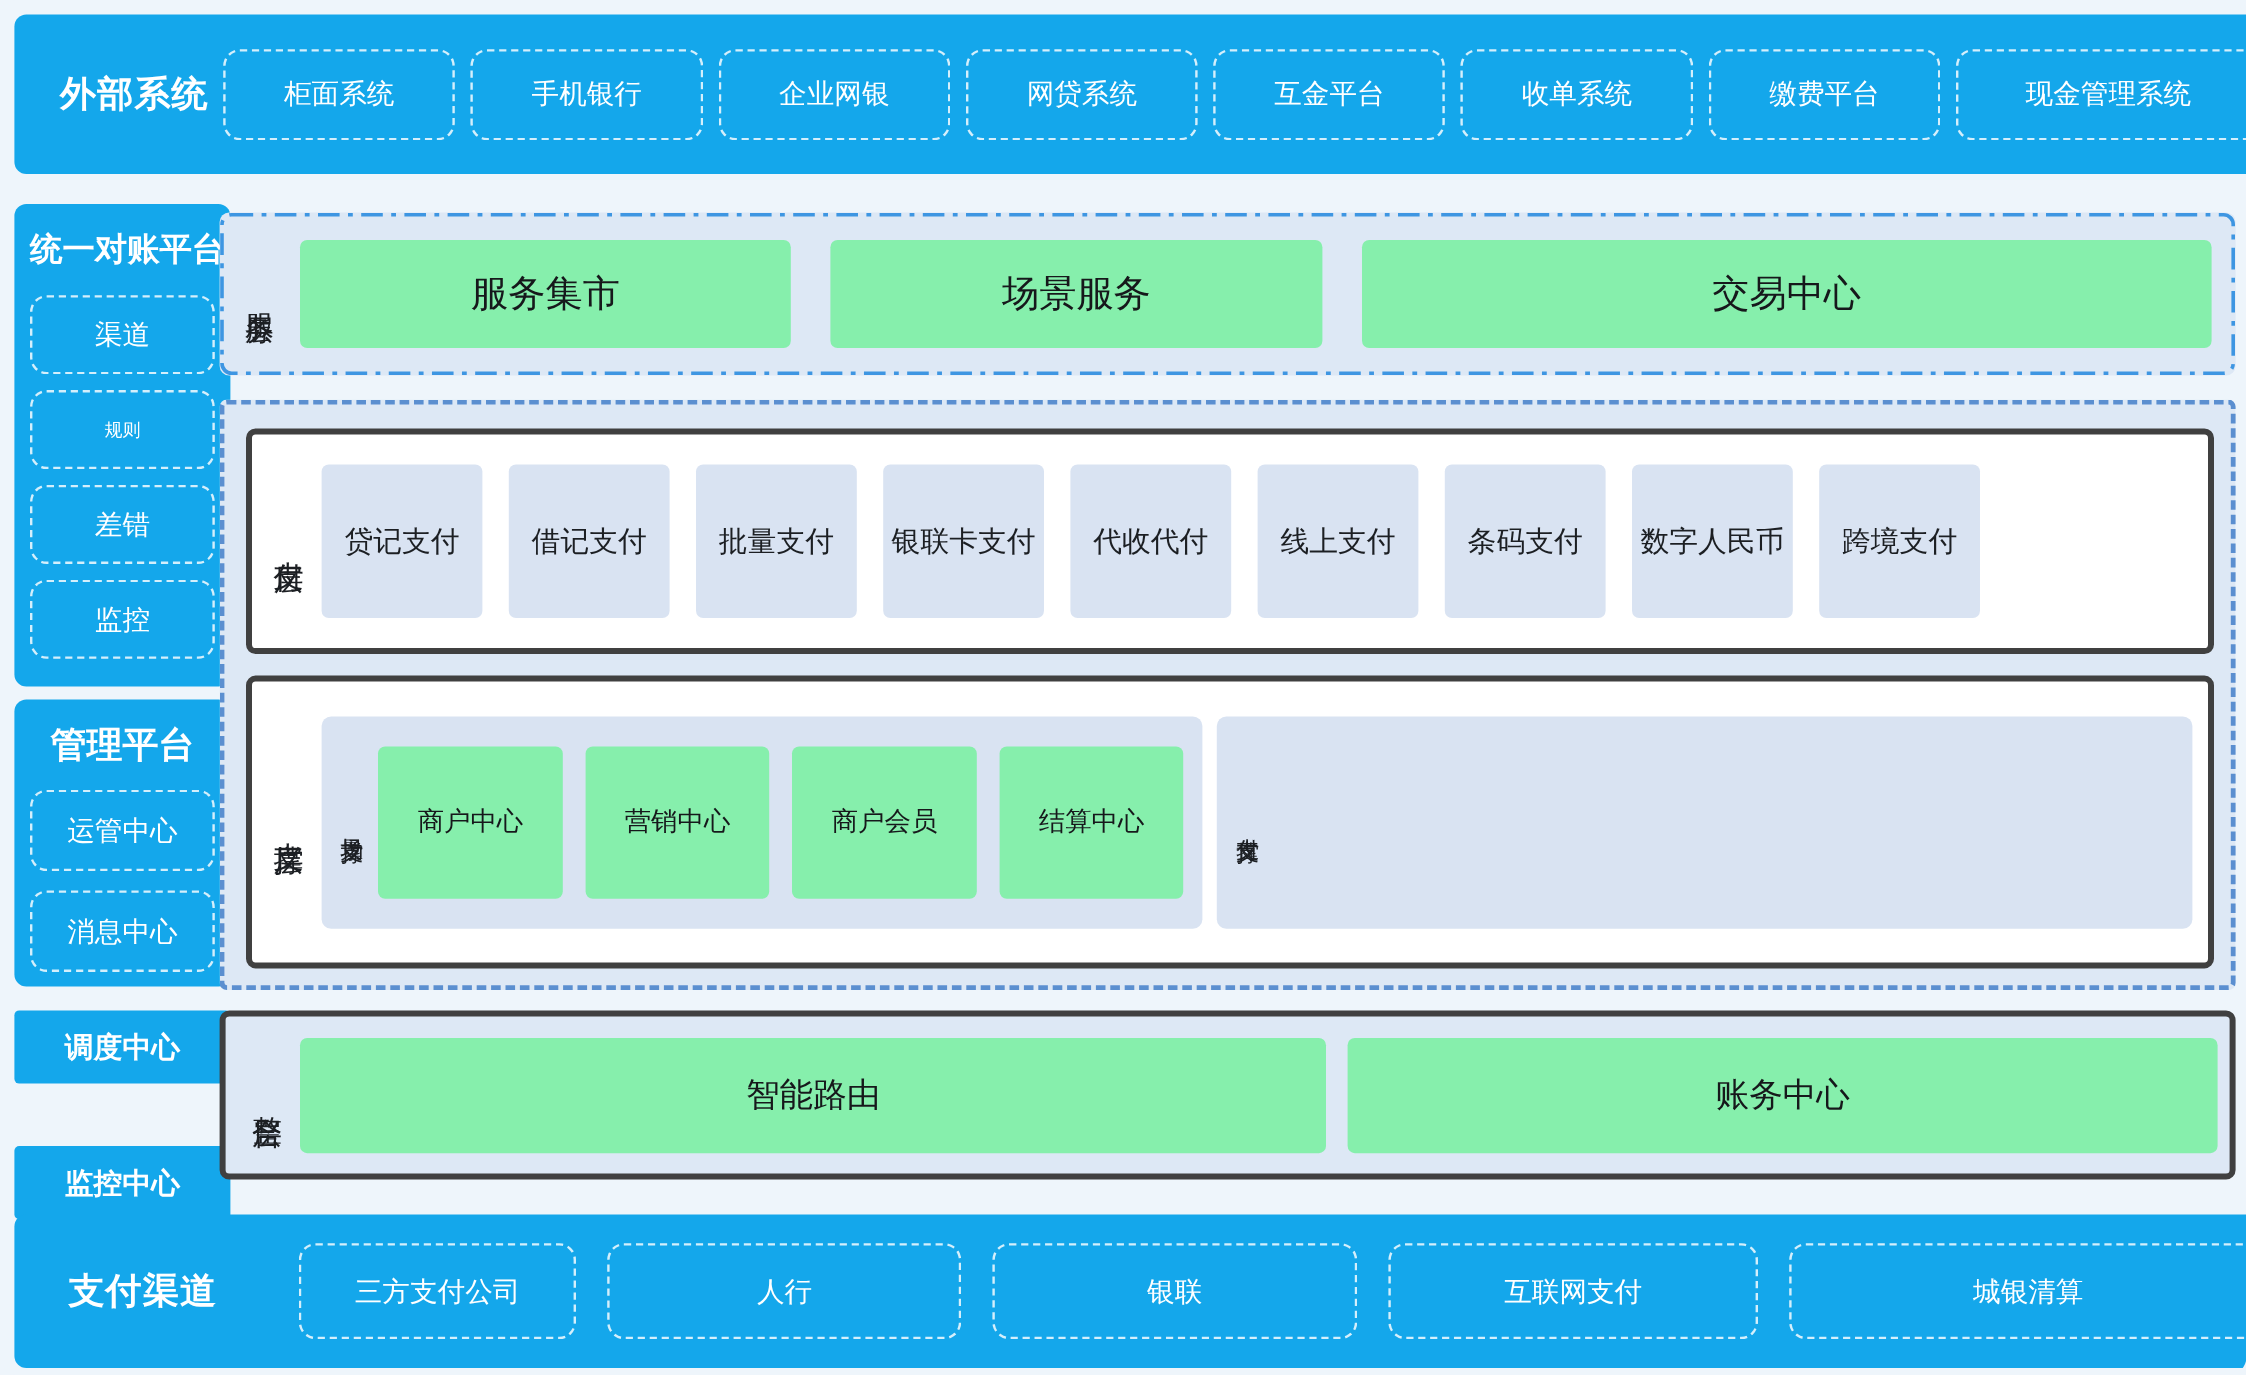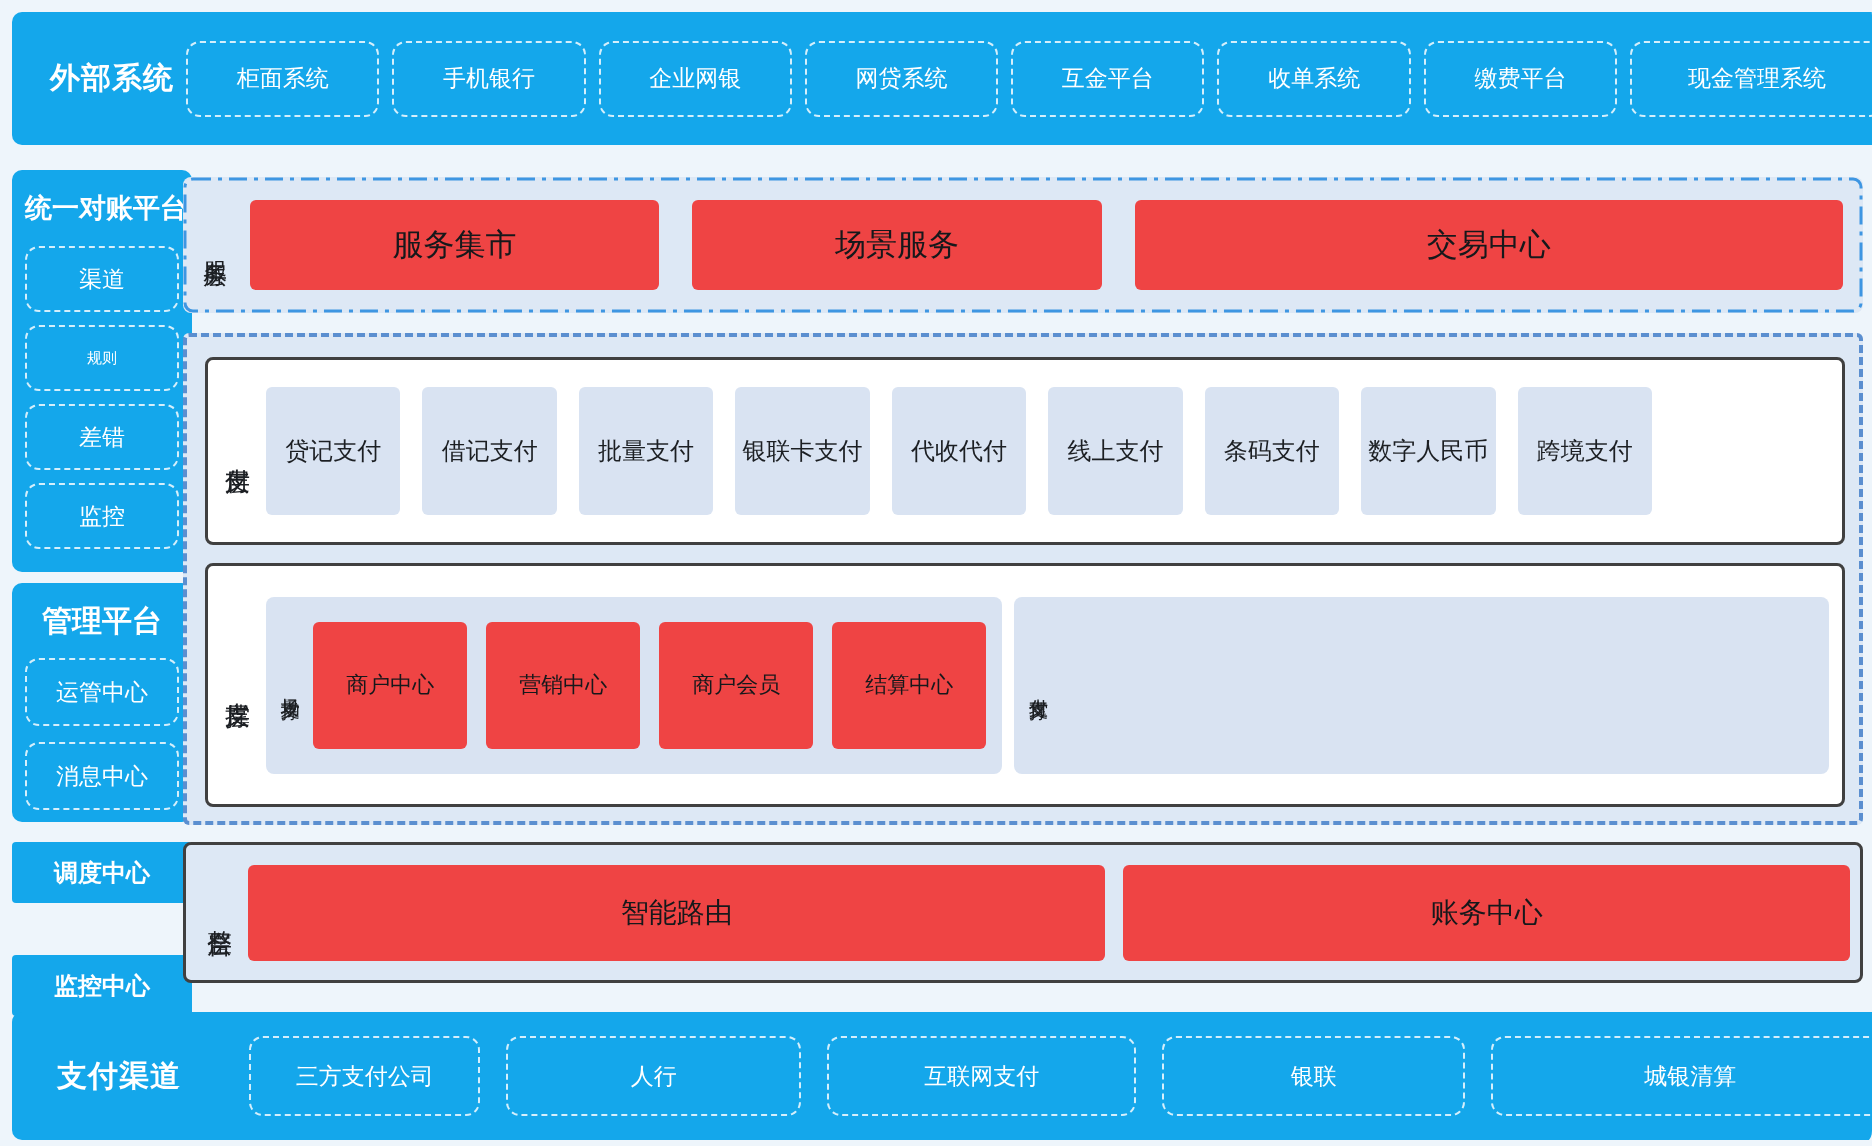--- a/index.html
+++ b/index.html
@@ -36,30 +36,30 @@
   .layer-service{position:absolute;left:183px;top:177px;width:1680px;height:136px;border-radius:8px;
                  display:flex;align-items:center;box-sizing:border-box;padding:0 20px 0 18px;}
   .svg-overlay{position:absolute;inset:0;width:100%;height:100%;overflow:visible;pointer-events:none;}
   .svg-overlay rect{x:2px;y:2px;width:calc(100% - 4px);height:calc(100% - 4px);rx:8px;fill:none;
                     stroke:#3e96e2;stroke-width:3px;stroke-dasharray:18 7 4 7;}
 
   .vlabel{writing-mode:vertical-lr;text-orientation:upright;font-size:25px;line-height:1.12;
           letter-spacing:2px;color:#1c1f23;white-space:nowrap;}
   .vlabel.small{font-size:19px;letter-spacing:1px;}
 
-  .white-box{background:#ef4444;border-radius:6px;display:flex;align-items:center;justify-content:center;
+  .white-box{background:#86efac;border-radius:6px;display:flex;align-items:center;justify-content:center;
              font-size:31px;color:#16181b;white-space:nowrap;}
   .svc-boxes{display:flex;flex:1;gap:33px;margin-left:22px;height:90px;}
   .svc-boxes .white-box{flex:1;}
   .svc-boxes .white-box.wide{flex:1.73;}
 
   .outer-dashed{position:absolute;left:183px;top:333px;width:1680px;height:492px;box-sizing:border-box;
                 border:4px dashed #5b8fd0;border-radius:6px;background:#dde8f5;}
 
-  .solid-box{position:absolute;background:#fff;border:3px solid #404040;border-radius:8px;
+  .solid-box{position:absolute;background:#fff;border:5px solid #404040;border-radius:8px;
              box-sizing:border-box;display:flex;align-items:center;}
   .pay-items{display:flex;flex:1;gap:22px;margin-left:14px;margin-right:190px;height:128px;}
   .pay-item{flex:1;background:#d9e3f2;border-radius:6px;display:flex;align-items:center;
             justify-content:center;font-size:24px;white-space:nowrap;}
 
   .group{background:#d9e3f2;border-radius:8px;display:flex;align-items:center;box-sizing:border-box;
          height:177px;padding:0 16px 0 14px;}
   .group .white-box{font-size:22px;height:127px;flex:1;}
   .group-items{display:flex;flex:1;gap:19px;margin-left:12px;}
 
@@ -158,19 +158,19 @@
       <div class="white-box a">智能路由</div>
       <div class="white-box b">账务中心</div>
     </div>
   </div>
 
   <div class="bluebar" style="left:12px;top:1012px;width:1850px;height:128px;padding-left:45px;">
     <div class="bar-label" style="width:130px;">支付渠道</div>
     <div class="bottom-items">
       <div class="dash-item b1">三方支付公司</div>
       <div class="dash-item b2">人行</div>
+      <div class="dash-item b4">银联</div>
       <div class="dash-item b5">互联网支付</div>
-      <div class="dash-item b4">银联</div>
       <div class="dash-item b6">城银清算</div>
     </div>
   </div>
 
 </div>
 
 </body></html>

